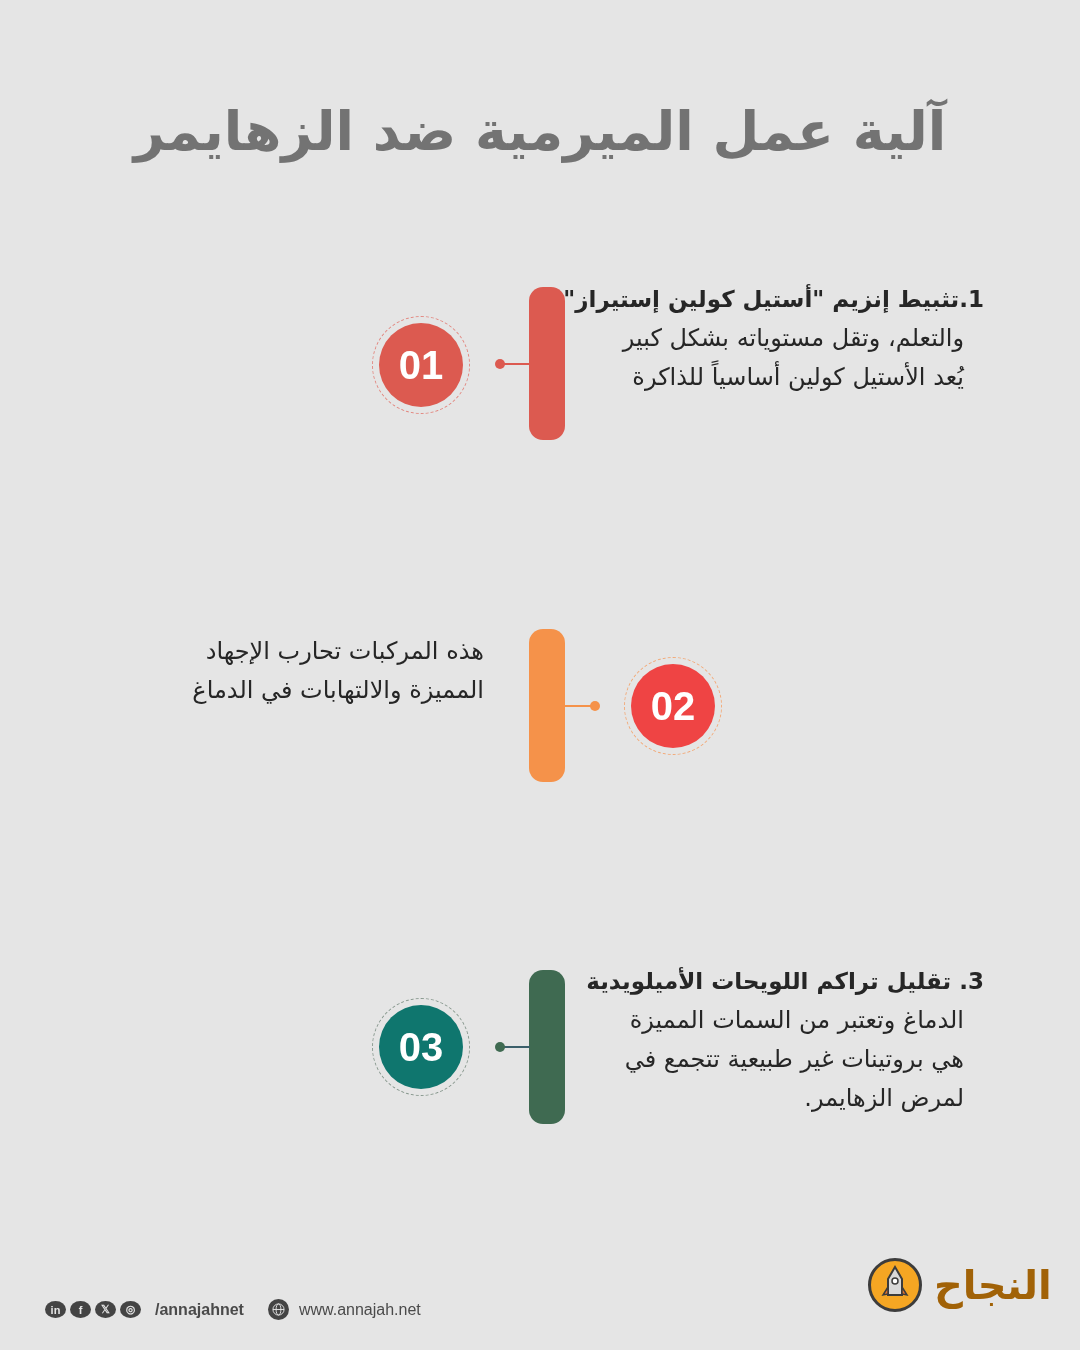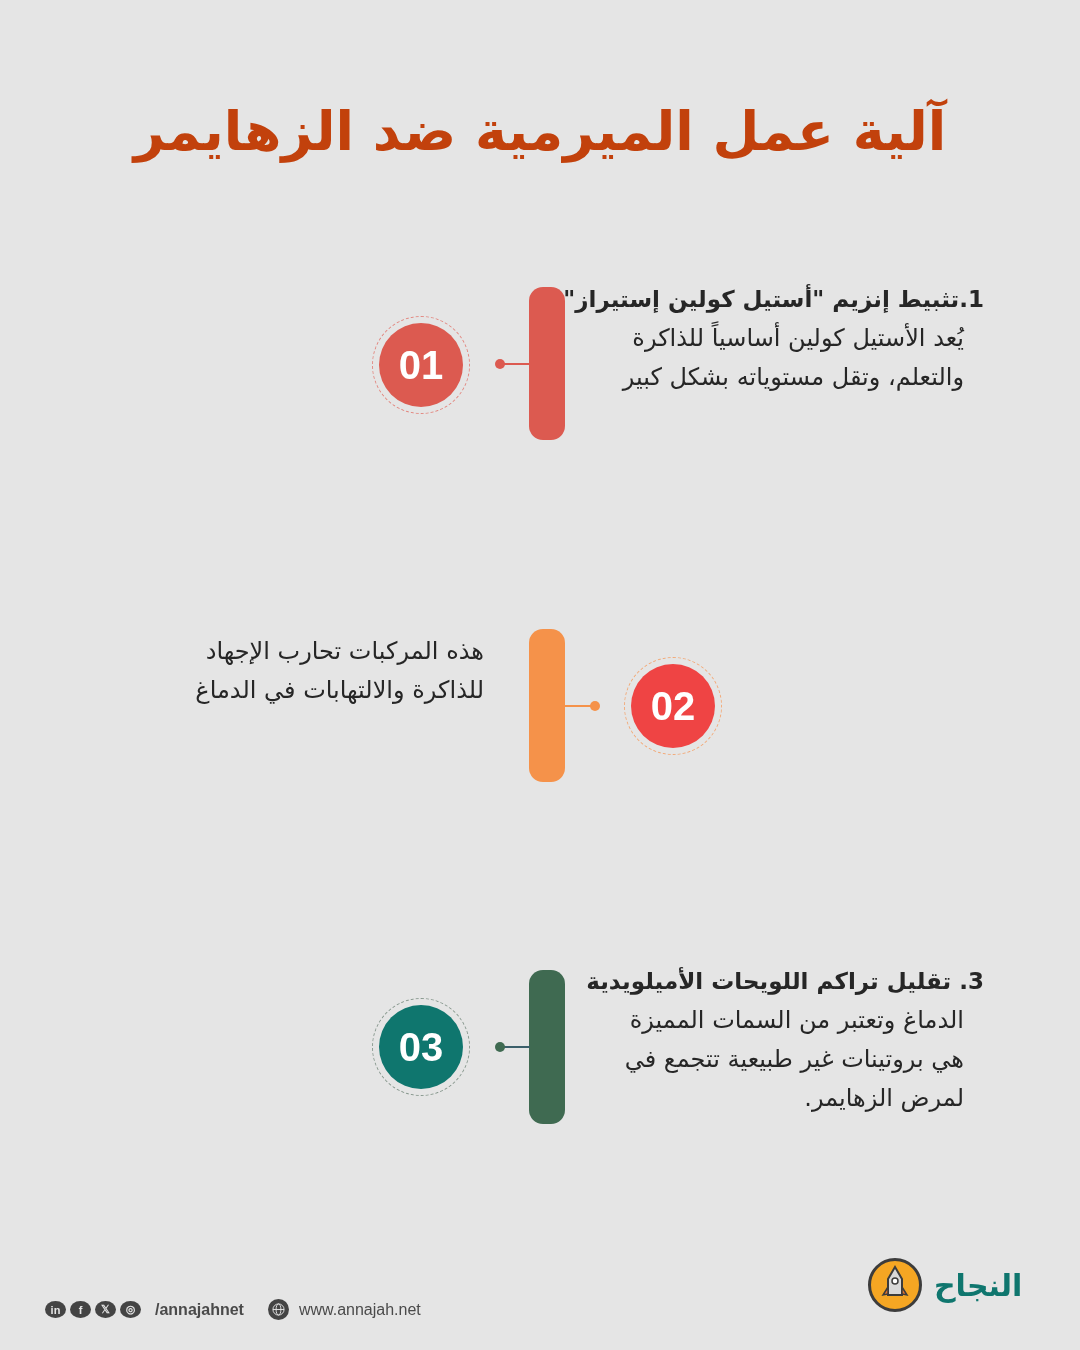--- a/index.html
+++ b/index.html
@@ -10,21 +10,21 @@
       color: #2f2f2f;
       position: relative;
       overflow: hidden;
     }
     .title {
       position: absolute;
       top: 100px; left: 0; width: 1080px;
       text-align: center;
       font-size: 54px;
       font-weight: bold;
-      color: #c2410c;
+      color: #737373;
       direction: rtl;
       letter-spacing: 0px;
     }
     .bar {
       position: absolute;
       width: 36px;
       border-radius: 14px;
     }
     .connector {
       position: absolute;
@@ -95,48 +95,48 @@
       left: 868px; top: 1258px;
       display: flex; align-items: center;
     }
     .logo-mark {
       width: 54px; height: 54px; border-radius: 50%;
       background: #f5a623;
       border: 3px solid #3c3c3c;
       position: relative;
     }
     .logo-text {
-      font-size: 30px; font-weight: bold; color: #0f766e;
+      font-size: 40px; font-weight: bold; color: #a16207;
       margin-left: 12px; direction: rtl;
     }
   </style>
 </head>
 <body>
 
 <h1 class="title">آلية عمل الميرمية ضد الزهايمر</h1>
 
 <div class="bar" style="left:529px; top:287px; height:153px; background:#dc5a50;"></div>
 <div class="connector" style="left:500px; top:363px; width:30px; background:#dc5a50;"></div>
 <div class="dot" style="left:495px; top:359px; background:#dc5a50;"></div>
 <div class="badge-ring" style="left:372px; top:316px; border-color:#e28a83;"></div>
 <div class="badge" style="left:379px; top:323px; background:#dc5a50;">01</div>
 <div class="text-block" style="right:96px; top:280px;">
   <div class="heading">1.تثبيط إنزيم "أستيل كولين إستيراز"</div>
+  <div class="body-line">والتعلم، وتقل مستوياته بشكل كبير</div>
   <div class="body-line">يُعد الأستيل كولين أساسياً للذاكرة</div>
-  <div class="body-line">والتعلم، وتقل مستوياته بشكل كبير</div>
 </div>
 
 <div class="bar" style="left:529px; top:629px; height:153px; background:#f5924a;"></div>
 <div class="connector" style="left:564px; top:705px; width:30px; background:#f5924a;"></div>
 <div class="dot" style="left:590px; top:701px; background:#f5924a;"></div>
 <div class="badge-ring" style="left:624px; top:657px; border-color:#f2ab7b;"></div>
 <div class="badge" style="left:631px; top:664px; background:#ef4444;">02</div>
 <div class="text-block" style="right:576px; top:632px;">
   <div class="body-line">هذه المركبات تحارب الإجهاد</div>
-  <div class="body-line">للذاكرة والالتهابات في الدماغ</div>
+  <div class="body-line">المميزة والالتهابات في الدماغ</div>
 </div>
 
 <div class="bar" style="left:529px; top:970px; height:154px; background:#3f6a51;"></div>
 <div class="connector" style="left:500px; top:1046px; width:30px; background:#3b5f6a;"></div>
 <div class="dot" style="left:495px; top:1042px; background:#3f6a51;"></div>
 <div class="badge-ring" style="left:372px; top:998px; border-color:#8a9a90;"></div>
 <div class="badge" style="left:379px; top:1005px; background:#0f766e;">03</div>
 <div class="text-block" style="right:96px; top:962px;">
   <div class="heading">3. تقليل تراكم اللويحات الأميلويدية</div>
   <div class="body-line">الدماغ وتعتبر من السمات المميزة</div>

